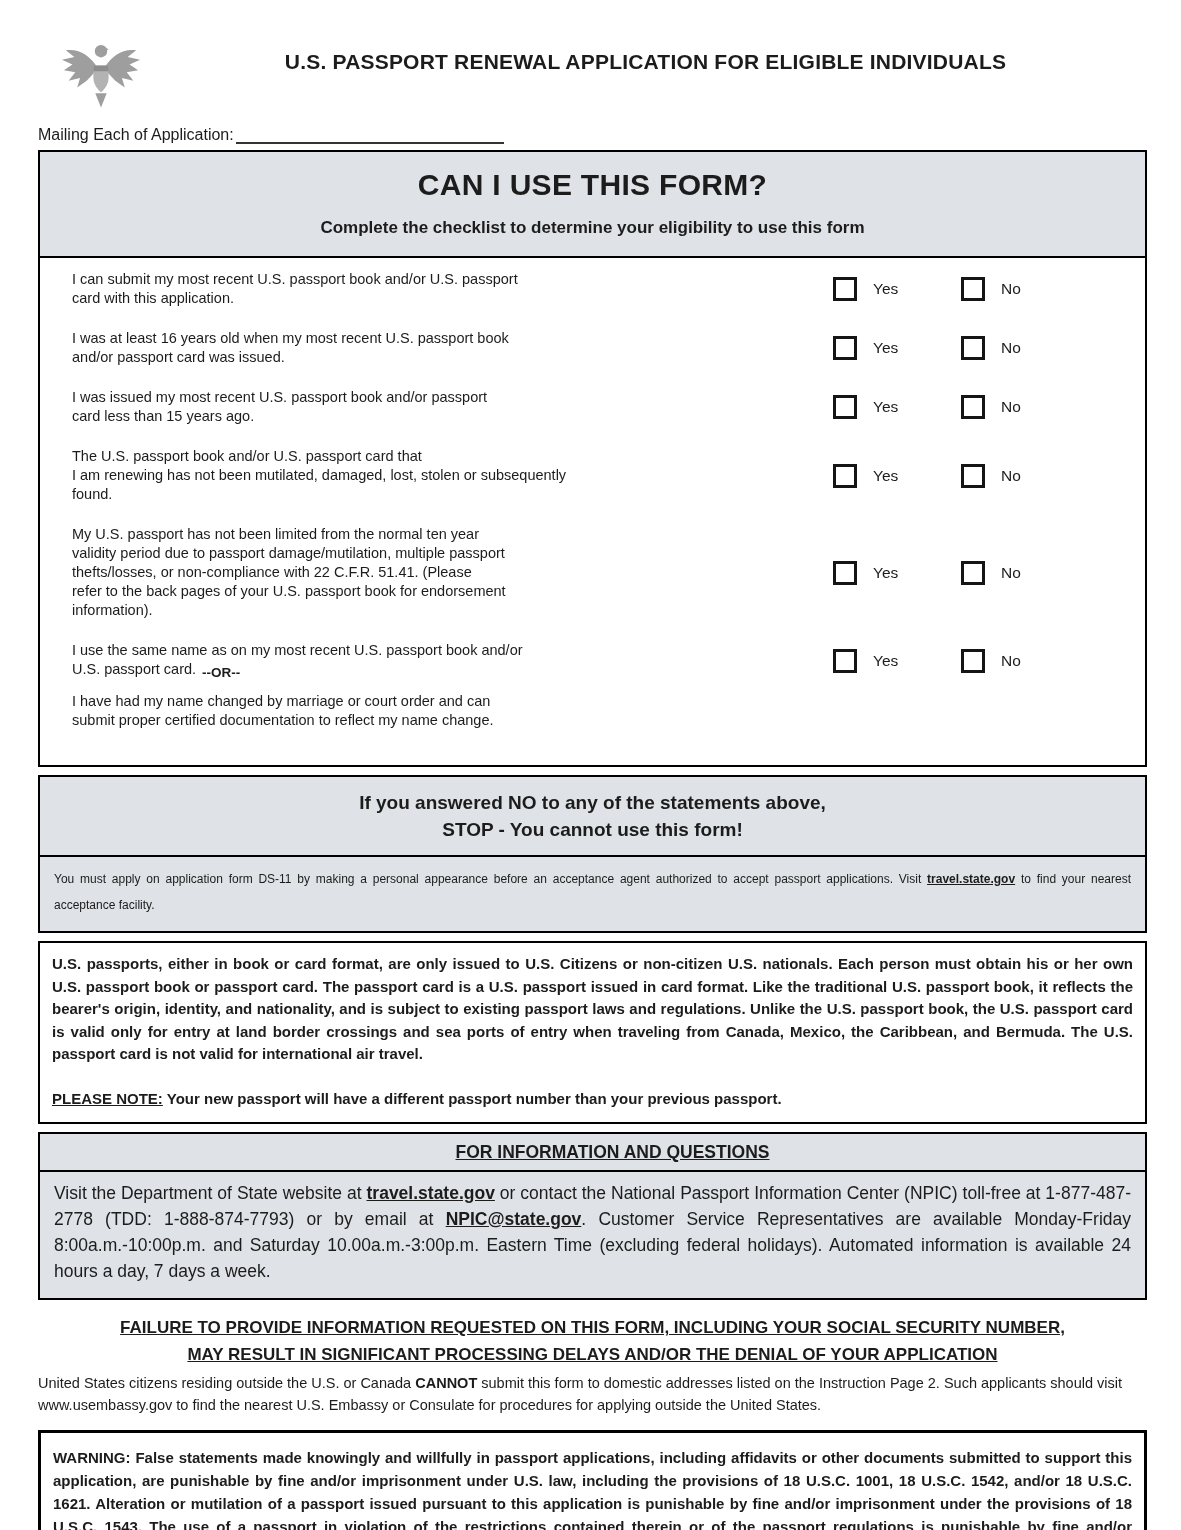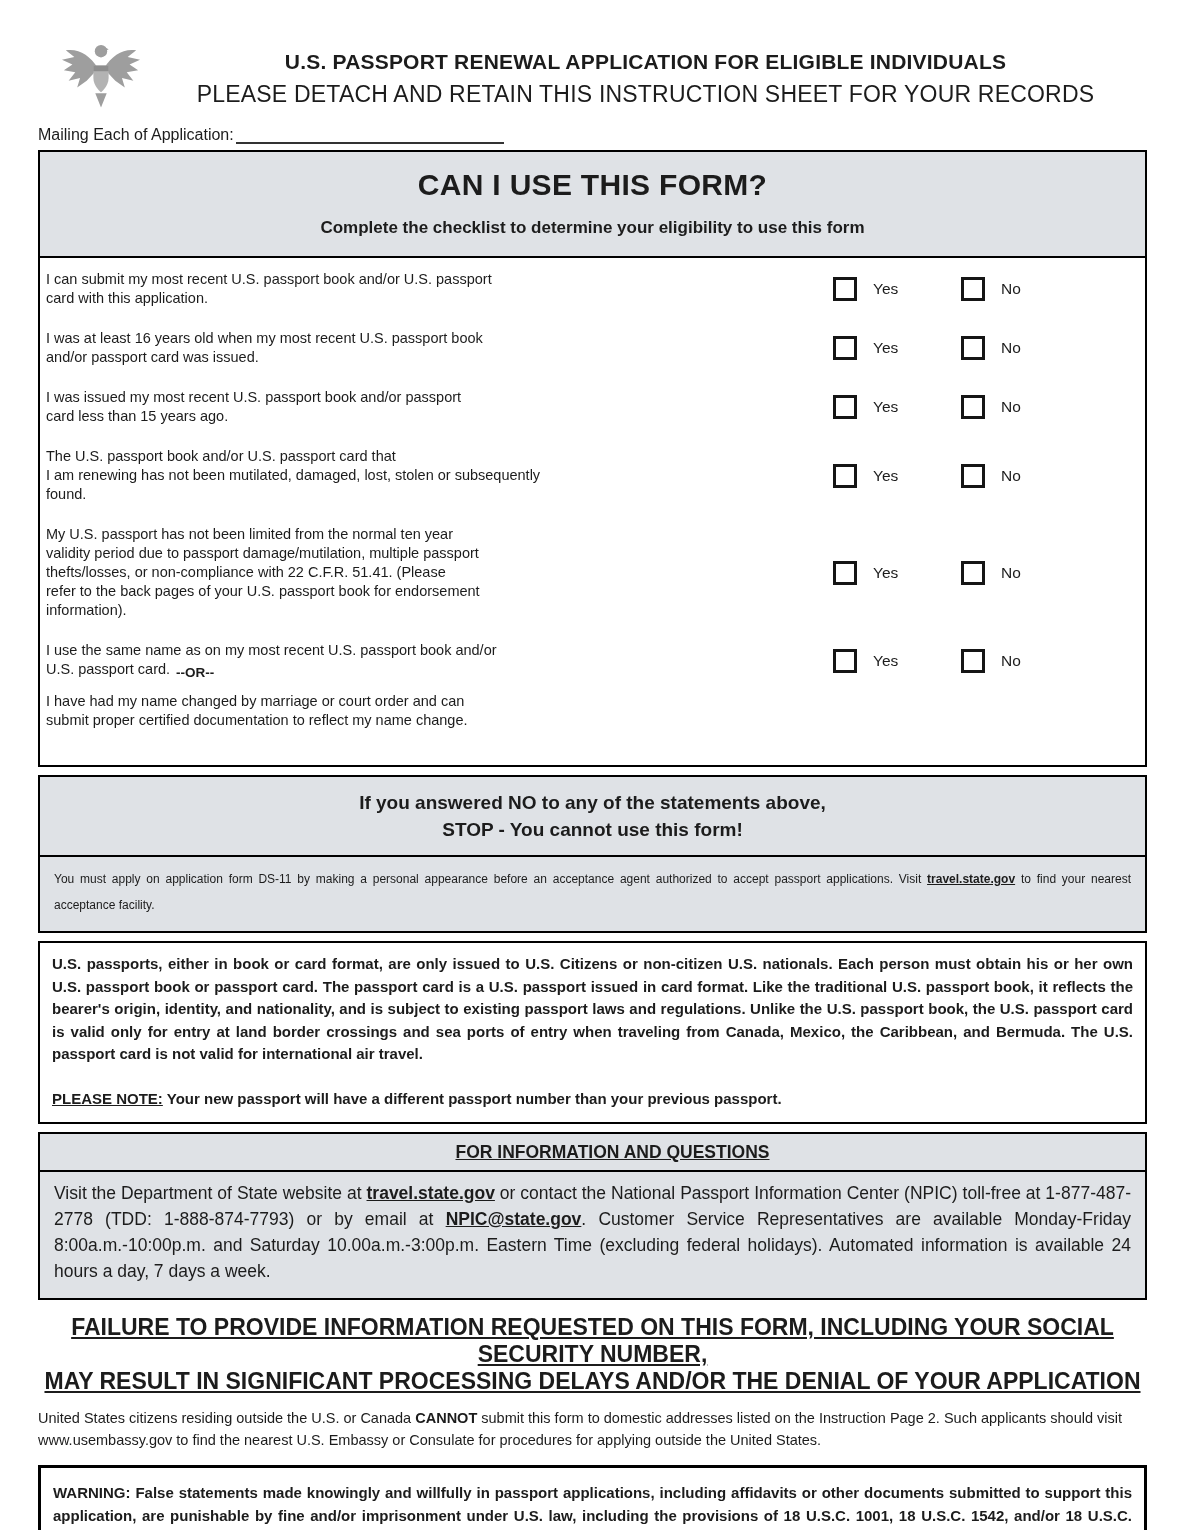--- a/index.html
+++ b/index.html
@@ -20,21 +20,21 @@
   .title1 { font-size:21px; font-weight:bold; letter-spacing:.2px; }
   .title2 { font-size:23px; margin-top:7px; letter-spacing:.2px; }
   .mailing { font-size:16px; margin-top:10px; display:flex; align-items:flex-end; }
   .mailing .blank { display:inline-block; width:268px; border-bottom:2px solid #333; height:16px; margin-left:2px; }
 
   
   .box1 { border:2px solid #000; margin-top:6px; }
   .box1-head { background:#dfe2e6; border-bottom:2px solid #000; text-align:center; padding:16px 10px 18px; }
   .box1-title { font-size:30px; font-weight:bold; letter-spacing:.3px;text-align:center; }
   .box1-sub { font-size:17px; font-weight:bold; margin-top:16px; }
-  .checklist { background:#fff; padding:12px 20px 14px 6px; }
+  .checklist { background:#fff; padding:12px 20px 14px 32px; }
   .chkrow { display:flex; align-items:center; margin-bottom:21px; }
   .chkrow:last-child { margin-bottom:21px; }
   .stmt { flex:1; font-size:14.5px; line-height:19px; white-space:pre-line; padding-right:20px; }
   .orlbl { font-weight:bold; font-size:13.5px; padding-left:6px; position:relative; top:3px; white-space:nowrap; }
   .answers { width:292px; flex:0 0 auto; display:flex; align-items:center; }
   .cb { width:24px; height:24px; border:3px solid #151515; background:#fff; display:inline-block; cursor:pointer; }
   .anslbl { font-size:15.5px; margin-left:16px; }
   .anslbl.yes { width:88px; }
   .row6 .answers { align-self:flex-start; margin-top:8px; }
   .stack2 { margin-top:13px; }
@@ -53,25 +53,25 @@
   .noteu { text-decoration:underline; }
 
   
   .infobox { border:2px solid #000; background:#dfe2e6; margin-top:8px; }
   .info-head { text-align:center; padding:8px 10px 7px; border-bottom:2px solid #000; }
   .info-head span { font-size:17.5px; font-weight:bold; text-decoration:underline;padding-left:40px; }
   .info-body { font-size:17.5px; line-height:26px; text-align:justify; padding:8px 14px 14px; }
 
   
   .failure { text-align:center; margin-top:14px; }
-  .failure div { font-size:23px; font-weight:bold; text-decoration:underline; line-height:27px; }
+  .failure div { font-size:17px; font-weight:bold; text-decoration:underline; line-height:27px; }
 
   
   .notice-title { text-align:center; margin-top:22px; font-size:17px; font-weight:bold; text-decoration:underline; }
-  .notice-body { font-size:14.5px; line-height:22px; margin-top:12px; }
+  .notice-body { font-size:14.5px; line-height:22px; margin-top:4px; }
 
   
   .warnbox { border:3px solid #000; margin-top:14px; padding:13px 12px 14px; }
   .warnbox p { font-size:15px; font-weight:bold; line-height:23px; text-align:justify; }
 </style>
 </head>
 <body>
 
 <div class="page">
 
@@ -84,21 +84,20 @@
           <circle cx="45" cy="16" r="6.5"></circle>
           <path d="M45 10 l8 4 -8 4 z"></path>
           <path d="M39 60 l6 15 6 -15 z"></path>
         </g>
         <path d="M37 31 h16 v13 c0 9 -8 15 -8 15 s-8 -6 -8 -15 z" fill="#b3b3b3"></path>
         <path d="M37 31 h16 v6 h-16 z" fill="#8d8d8d"></path>
       </svg>
     </span>
     <div class="titles">
       <div class="title1">U.S. PASSPORT RENEWAL APPLICATION FOR ELIGIBLE INDIVIDUALS</div>
-      <div class="title2">PLEASE DETACH AND RETAIN THIS INSTRUCTION SHEET FOR YOUR RECORDS</div>
     </div>
   </div>
   <div class="mailing">
     <span>Mailing Each of Application:</span>
     <span class="blank"></span>
   </div>
 
   <div class="box1">
     <div class="box1-head">
       <div class="box1-title">CAN I USE THIS FORM?</div>

